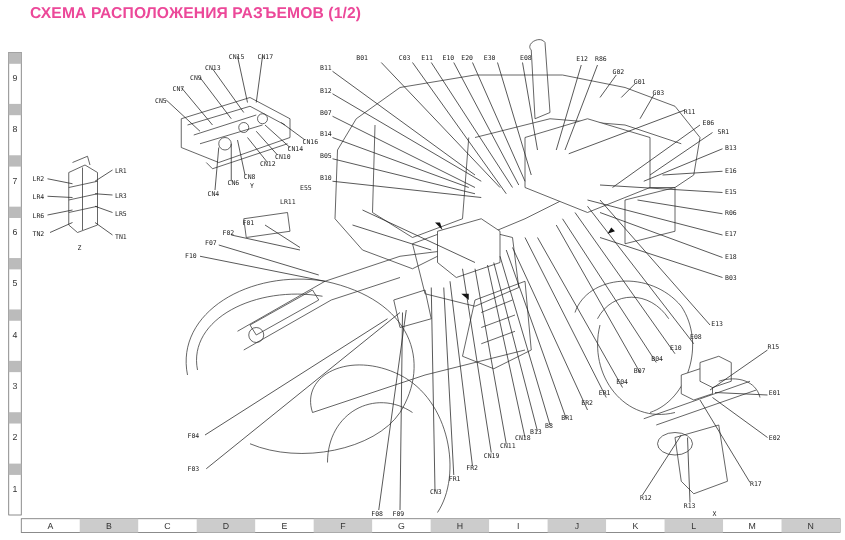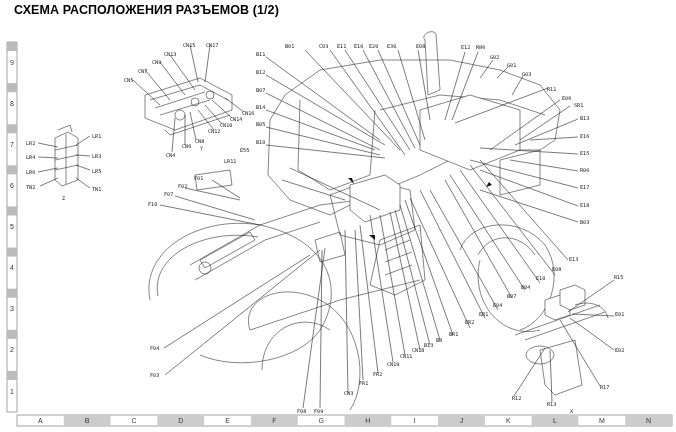--- a/index.html
+++ b/index.html
@@ -1,17 +1,17 @@
 <!DOCTYPE html>
 <html><head>
 <meta charset="utf-8">
 <style>
   html,body{margin:0;padding:0;background:#fff;}
   body{width:676px;height:432px;position:relative;overflow:hidden;font-family:"Liberation Sans",sans-serif;}
-  .title{position:absolute;left:14px;top:3px;font-size:12.5px;font-weight:bold;color:#000000;letter-spacing:0.1px;}
+  .title{position:absolute;left:24px;top:3px;font-size:12.5px;font-weight:bold;color:#ec4899;letter-spacing:0.1px;}
   svg{position:absolute;left:0;top:0;}
   .lbl{font-family:"DejaVu Sans Mono",monospace;font-size:5.2px;fill:#222;}
   .ruler-txt{font-family:"Liberation Sans",sans-serif;font-size:7px;fill:#333;}
   .ln{stroke:#222;stroke-width:0.6;fill:none;}
   .dw{stroke:#333;stroke-width:0.6;fill:none;}
   .dwf{stroke:#333;stroke-width:0.6;fill:#fff;}
 </style>
 </head>
 <body>
 

